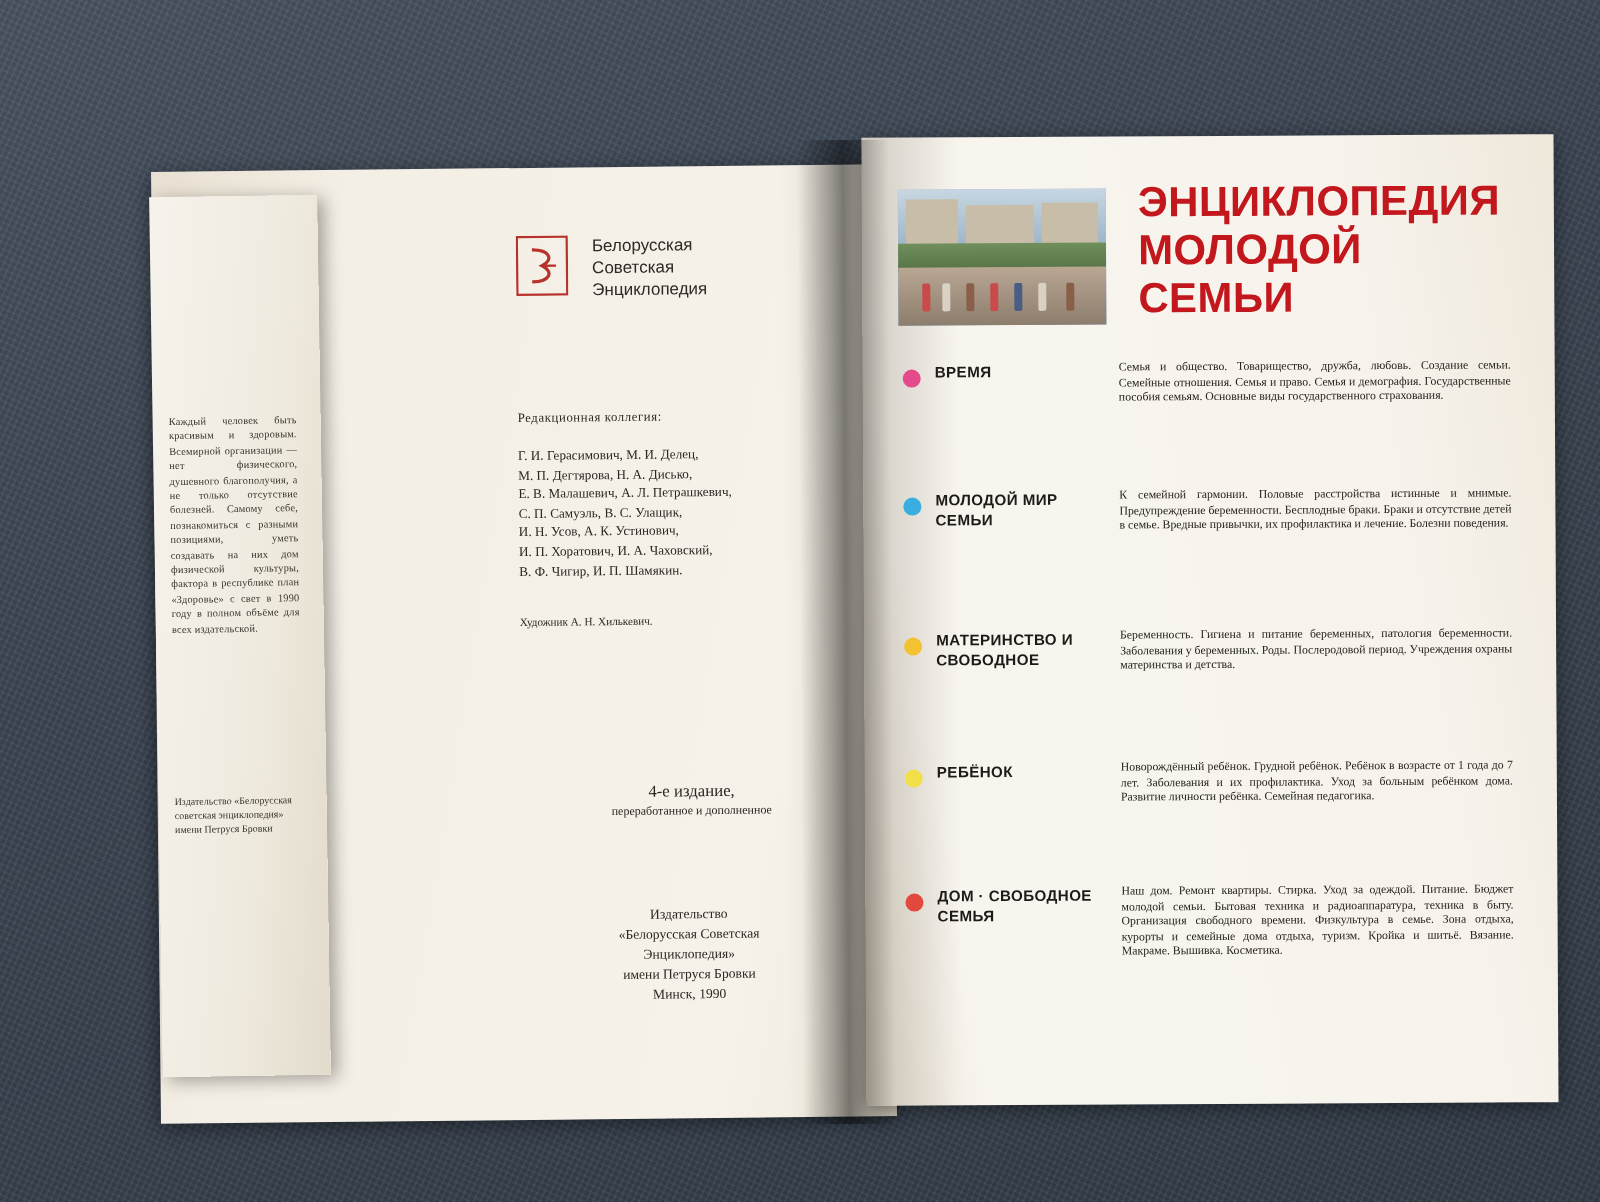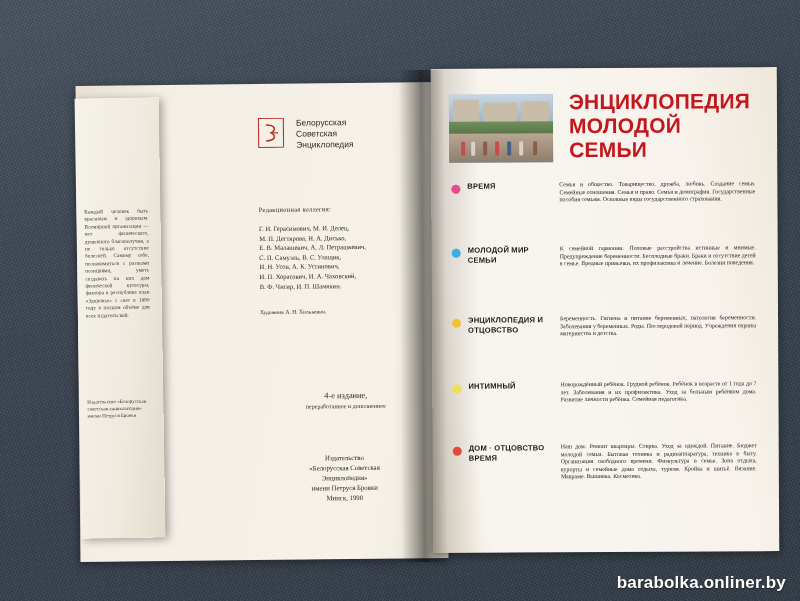--- a/index.html
+++ b/index.html
@@ -398,37 +398,36 @@
           </div>
 
           <div class="section-row" style="min-height:62px;">
             <span class="bullet" style="background:#3aaede;"></span>
             <div class="section-label">МОЛОДОЙ МИР СЕМЬИ</div>
             <div class="section-body">К семейной гармонии. Половые расстройства истинные и мнимые. Предупреждение беременности. Бесплодные браки. Браки и отсутствие детей в семье. Вредные привычки, их профилактика и лечение. Болезни поведения.</div>
           </div>
 
           <div class="section-row" style="min-height:58px;">
             <span class="bullet" style="background:#f2c230;"></span>
-            <div class="section-label">ЭНЦИКЛОПЕДИЯ И ОТЦОВСТВО</div>
+            <div class="section-label">МАТЕРИНСТВО И СВОБОДНОЕ</div>
             <div class="section-body">Беременность. Гигиена и питание беременных, патология беременности. Заболевания у беременных. Роды. Послеродовой период. Учреждения охраны материнства и детства.</div>
           </div>
 
           <div class="section-row" style="min-height:54px;">
             <span class="bullet" style="background:#f2e04a;"></span>
-            <div class="section-label">ИНТИМНЫЙ</div>
+            <div class="section-label">РЕБЁНОК</div>
             <div class="section-body">Новорождённый ребёнок. Грудной ребёнок. Ребёнок в возрасте от 1 года до 7 лет. Заболевания и их профилактика. Уход за больным ребёнком дома. Развитие личности ребёнка. Семейная педагогика.</div>
           </div>
 
           <div class="section-row" style="min-height:72px;">
             <span class="bullet" style="background:#e0493c;"></span>
-            <div class="section-label">ДОМ · ОТЦОВСТВО ВРЕМЯ</div>
+            <div class="section-label">ДОМ · СВОБОДНОЕ СЕМЬЯ</div>
             <div class="section-body">Наш дом. Ремонт квартиры. Стирка. Уход за одеждой. Питание. Бюджет молодой семьи. Бытовая техника и радиоаппаратура, техника в быту. Организация свободного времени. Физкультура в семье. Зона отдыха, курорты и семейные дома отдыха, туризм. Кройка и шитьё. Вязание. Макраме. Вышивка. Косметика.</div>
           </div>
 
         </div>
       </div>
     </div>
 
     <div id="gutter"></div>
   </div>
 
-  <div id="watermark">barabolka.onliner.by</div>
 </div>
 
 </body></html>

